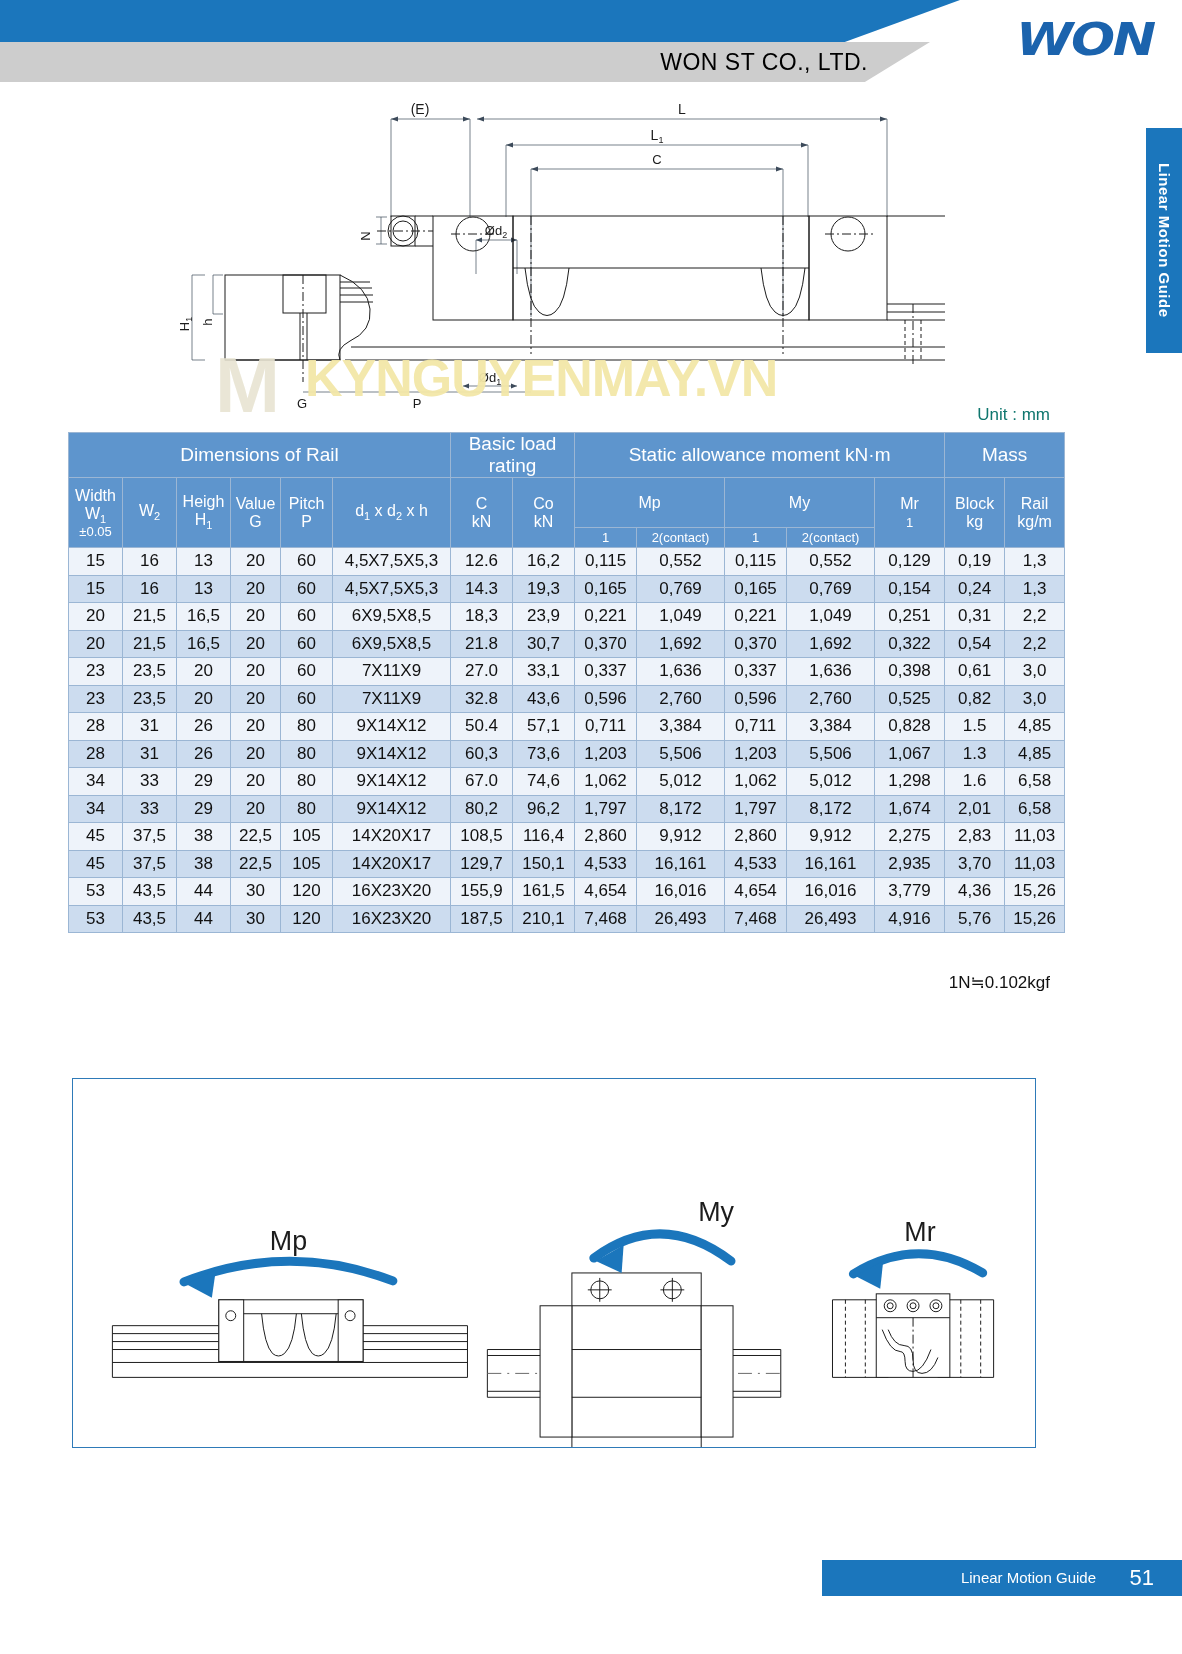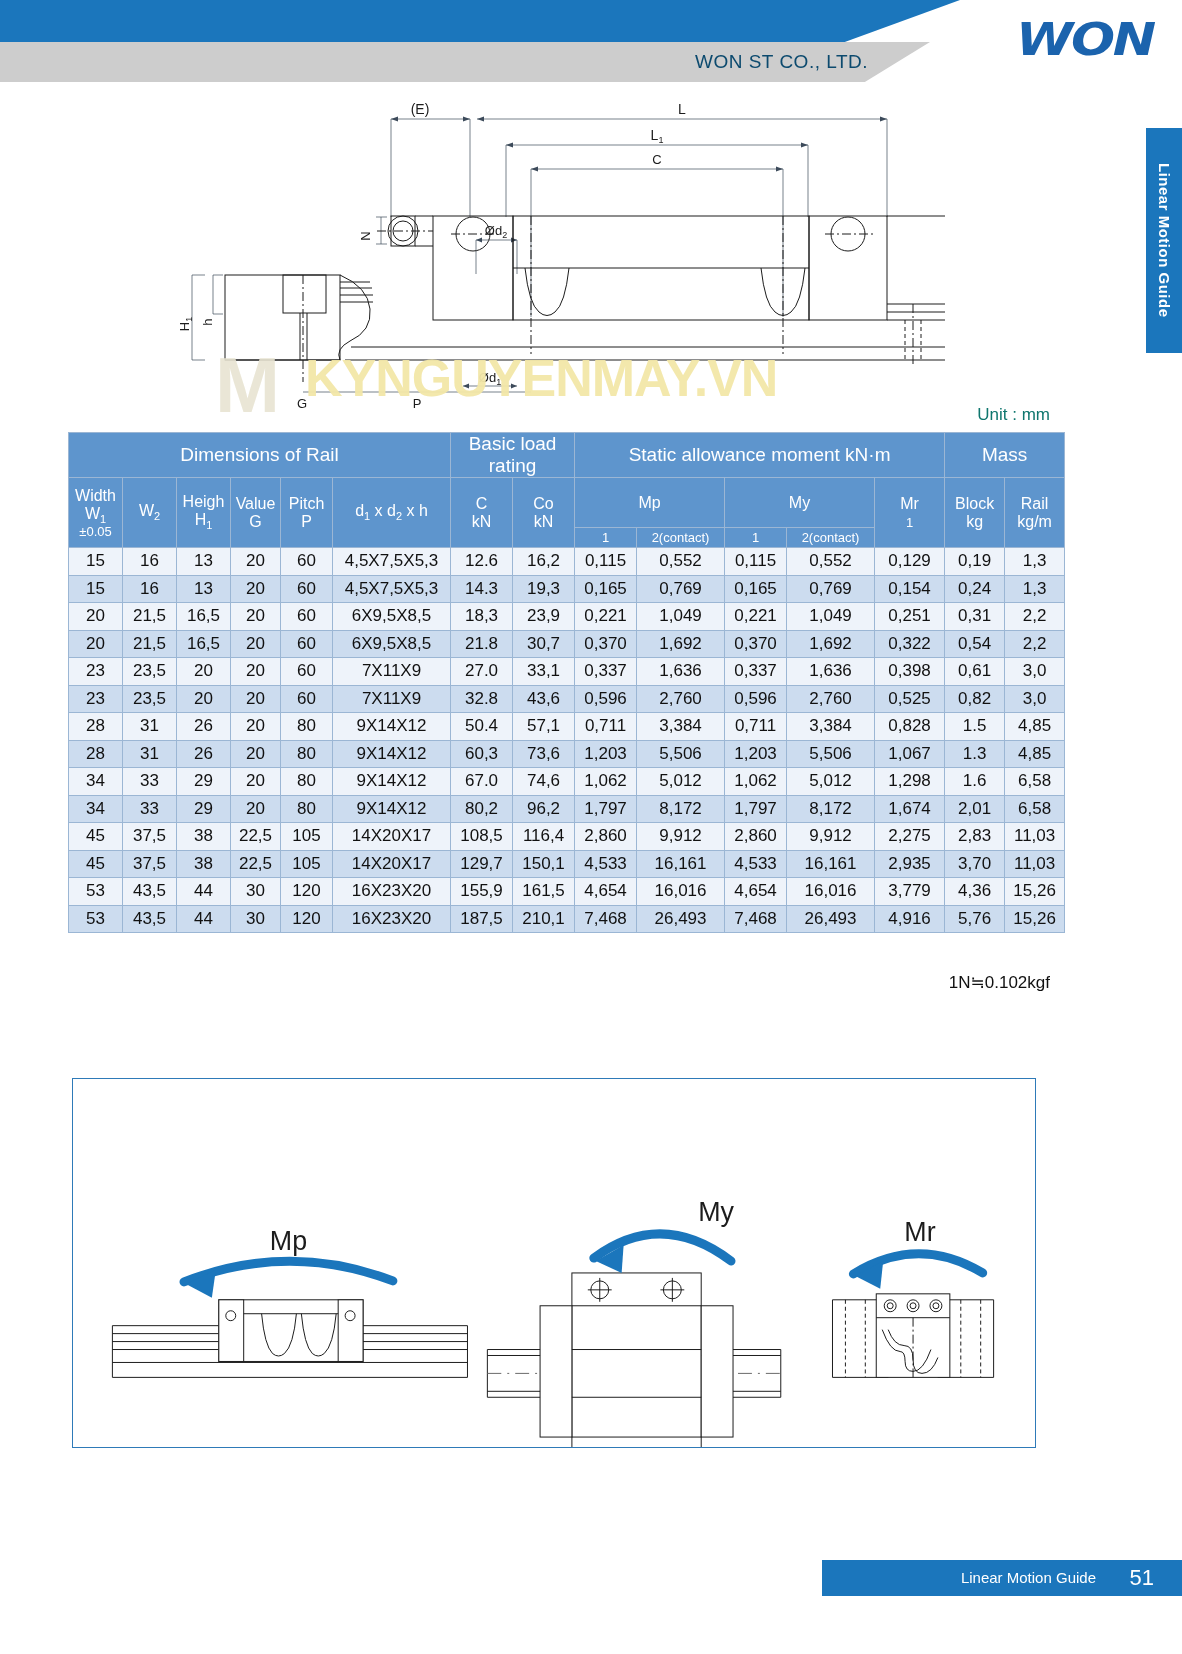--- a/index.html
+++ b/index.html
@@ -20,21 +20,21 @@
     clip-path: polygon(0 0, 100% 0, 88% 100%, 0 100%);
   }
   .hdr-gray {
     position:absolute; top:42px; left:0; width:930px; height:40px;
     background:#cdcdcd;
     clip-path: polygon(0 0, 100% 0, 93% 100%, 0 100%);
   }
   .hdr-company {
     position:absolute; top:42px; left:0; width:880px; height:52px;
     line-height:40px; text-align:right;
-    font-size:19px; color:#0c4a6e; letter-spacing:.5px;
+    font-size:23px; color:#000000; letter-spacing:.5px;
     padding-right:12px;
   }
   .logo {
     position:absolute; top:14px; right:28px;
     font-size:44px; font-weight:bold; font-style:italic;
     color:#1b63ad; letter-spacing:-2px;
     font-family:"DejaVu Sans", sans-serif;
     transform: scaleX(1.18);
     transform-origin: right center;
   }

